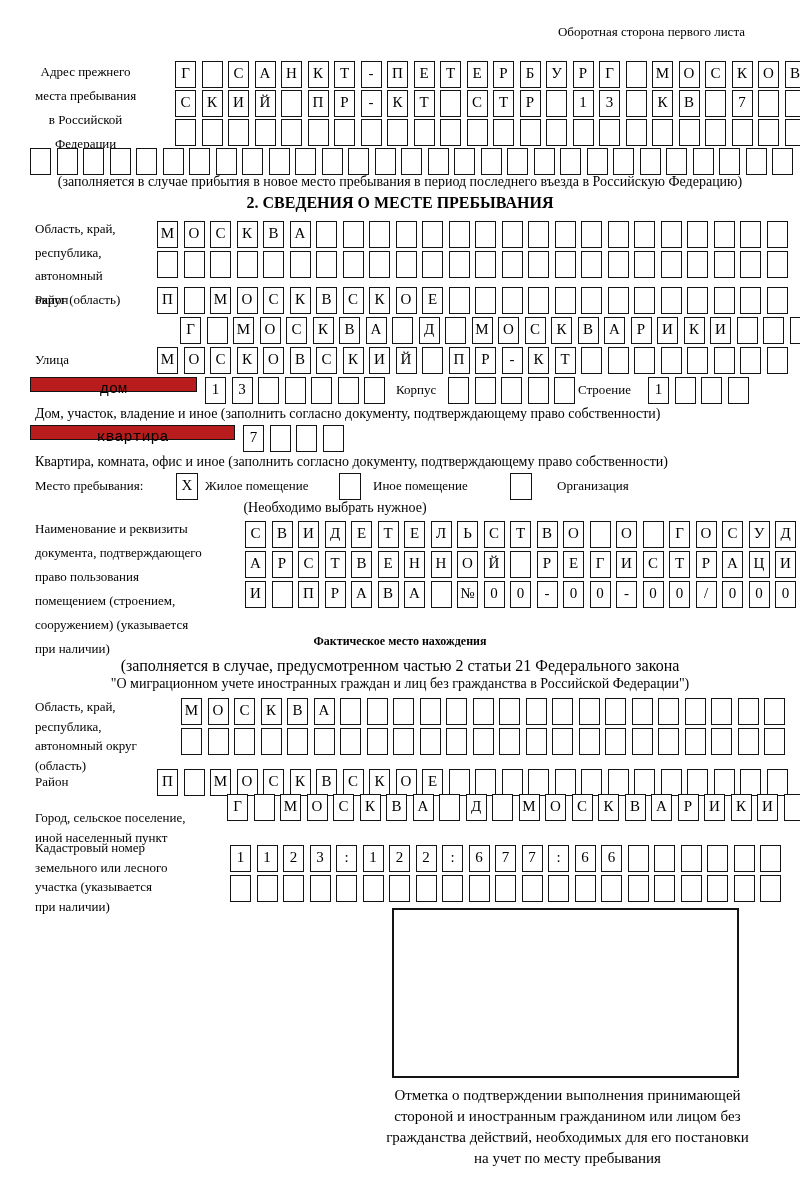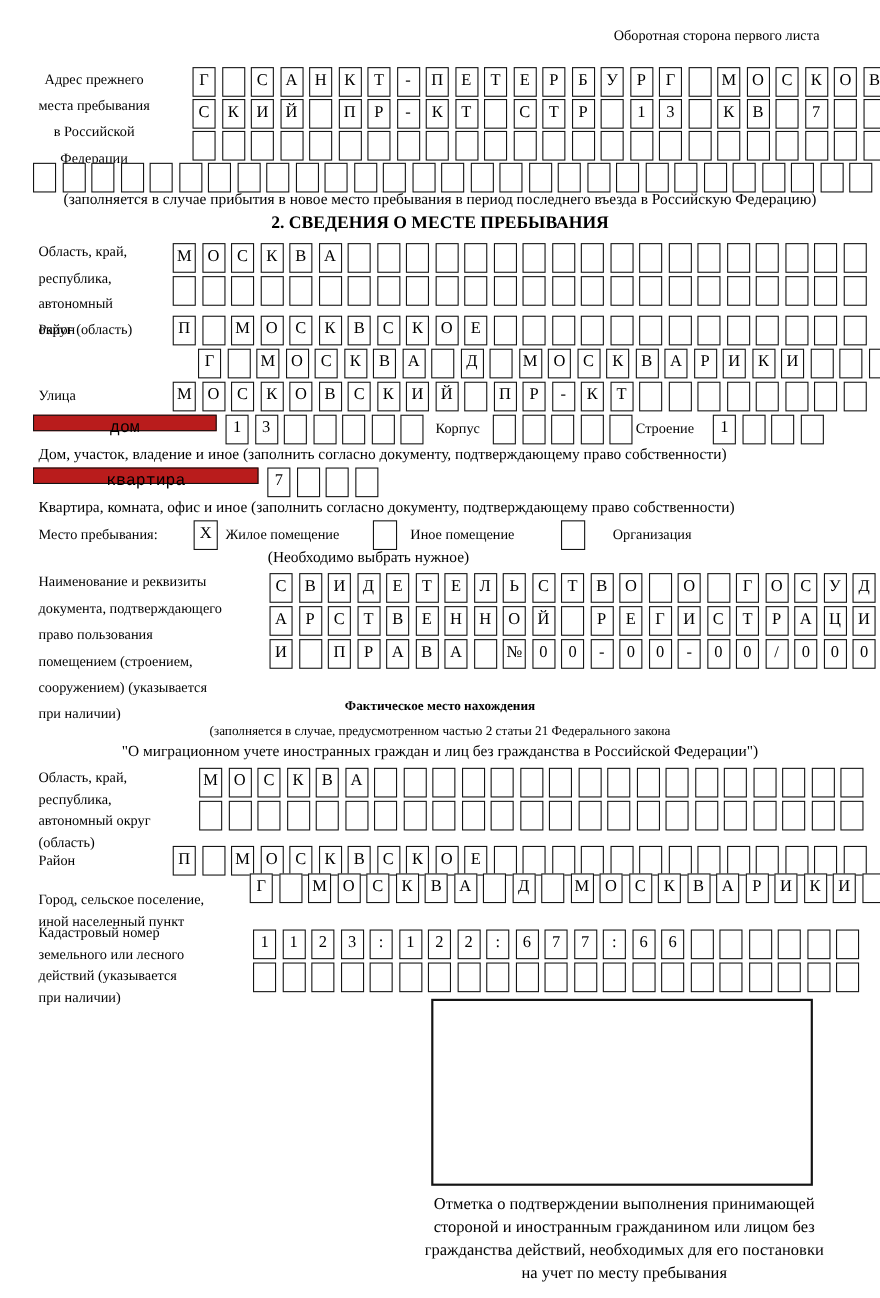--- a/index.html
+++ b/index.html
@@ -419,21 +419,21 @@
       <span class="cell">-</span>
       <span class="cell">0</span>
       <span class="cell">0</span>
       <span class="cell">/</span>
       <span class="cell">0</span>
       <span class="cell">0</span>
       <span class="cell">0</span>
     </div>
 
   <div class="abs center bold" style="top:634px; font-size:12px;">Фактическое место нахождения</div>
-  <div class="abs center" style="top:657px; font-size:12px;">(заполняется в случае, предусмотренном частью 2 статьи 21 Федерального закона</div>
+  <div class="abs center" style="top:657px; font-size:16px;">(заполняется в случае, предусмотренном частью 2 статьи 21 Федерального закона</div>
   <div class="abs center" style="top:676px; font-size:14px;">"О миграционном учете иностранных граждан и лиц без гражданства в Российской Федерации")</div>
 
   <div class="abs lbl xtight" style="left:35px; top:697px;">
     <div>Область, край,</div>
     <div>республика,</div>
     <div>автономный округ</div>
     <div>(область)</div>
   </div>
   <div class="abs cells" style="left:181px; top:698px;">
       <span class="cell">М</span>
@@ -539,21 +539,21 @@
       <span class="cell">Р</span>
       <span class="cell">И</span>
       <span class="cell">К</span>
       <span class="cell">И</span>
       <span class="cell"></span>
     </div>
 
   <div class="abs lbl xtight" style="left:35px; top:838px;">
     <div>Кадастровый номер</div>
     <div>земельного или лесного</div>
-    <div>действий (указывается</div>
+    <div>участка (указывается</div>
     <div>при наличии)</div>
   </div>
   <div class="abs cells" style="left:230px; top:845px;">
       <span class="cell">1</span>
       <span class="cell">1</span>
       <span class="cell">2</span>
       <span class="cell">3</span>
       <span class="cell">:</span>
       <span class="cell">1</span>
       <span class="cell">2</span>

